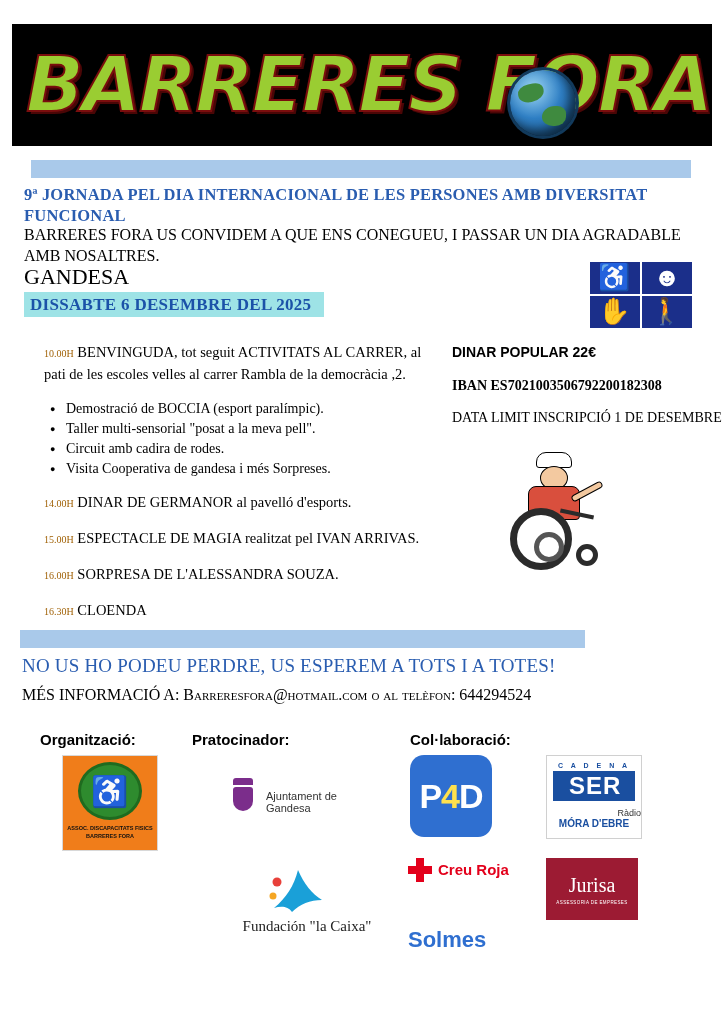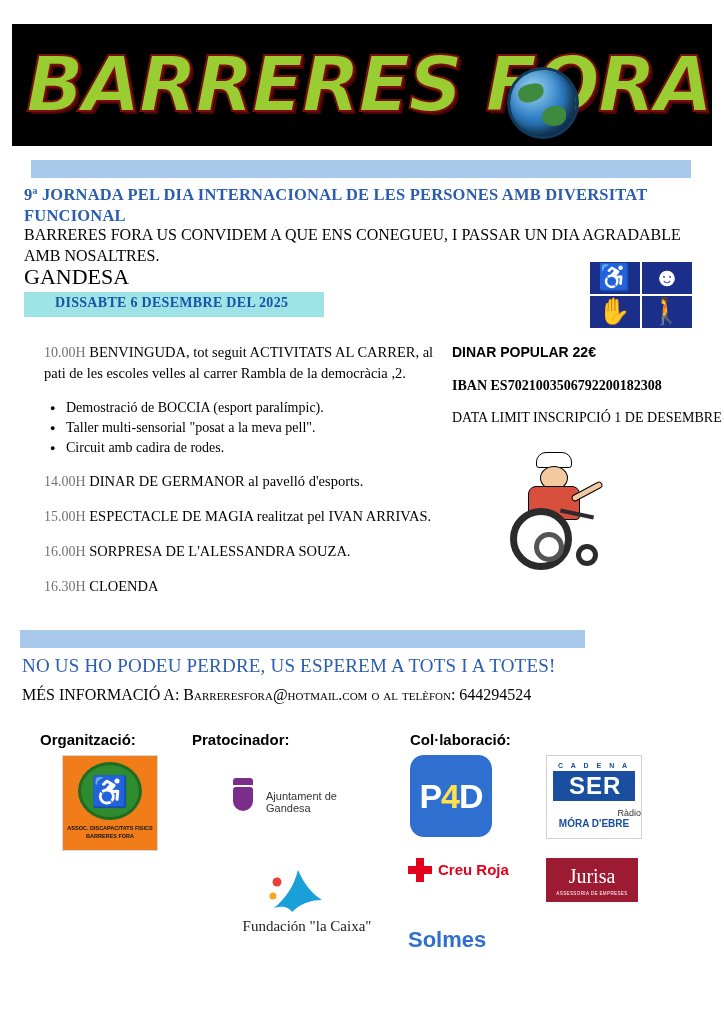--- a/index.html
+++ b/index.html
@@ -71,28 +71,28 @@
   .gandesa {
     position:absolute; left:24px; top:264px;
     font-size:22px; font-variant: small-caps;
   }
   .date-box {
     position:absolute; left:24px; top:292px; width:300px; height:25px;
     background:#9ee3e6;
   }
   .date-box span {
     display:block; padding:3px 6px;
-    color:#1b52a8; font-weight:bold; font-size:14px;
-    font-variant: small-caps; letter-spacing:.3px;margin-left:25px;
+    color:#1b52a8; font-weight:bold; font-size:17px;
+    font-variant: small-caps; letter-spacing:.3px;
   }
 
   
   .sched { position:absolute; left:44px; top:342px; width:400px; font-size:14.5px; }
   .sched .line { margin-bottom:14px; line-height:20px; }
-  .time { color:#737373; font-variant:small-caps; font-size:14px; }
+  .time { color:#a16207; font-variant:small-caps; font-size:10px; }
   .sched ul { list-style:none; margin:16px 0 14px 0; padding:0 0 0 22px; }
   .sched ul li { position:relative; line-height:18px; margin-bottom:2px; font-size:14px; }
   .sched ul li:before {
     content:"●"; position:absolute; left:-16px; top:0; font-size:9px; color:#000;
   }
 
   
   .dinar-title {
     position:absolute; left:452px; top:344px;
     font-family:"Liberation Sans", sans-serif;
@@ -268,21 +268,21 @@
     margin-top:7px; text-align:right; font-family:"Liberation Sans", sans-serif;
     font-size:9px; color:#333;
   }
   .logo-ser .mora {
     text-align:center; font-family:"Liberation Sans", sans-serif;
     font-size:10px; font-weight:bold; color:#1a4fa0;
   }
 
   
   .logo-jurisa {
-    position:absolute; left:546px; top:858px; width:92px; height:44px;
+    position:absolute; left:546px; top:858px; width:92px; height:62px;
     background:#9c1b33; color:#fff;
     display:flex; flex-direction:column; align-items:center; justify-content:center;
   }
   .logo-jurisa .name {
     font-family:"Liberation Serif", serif; font-size:20px;
   }
   .logo-jurisa .sub {
     font-family:"Liberation Sans", sans-serif; font-size:4.5px; letter-spacing:.4px;
     margin-top:3px;
   }
@@ -314,20 +314,21 @@
 <div class="sched">
   <div class="line">
     <span class="time">10.00H</span>
     <span>BENVINGUDA, tot seguit ACTIVITATS AL CARRER, al pati de les escoles velles al carrer Rambla de la democràcia ,2.</span>
   </div>
 
   <ul>
     <li><span>Demostració de BOCCIA (esport paralímpic).</span></li>
     <li><span>Taller multi-sensorial "posat a la meva pell".</span></li>
     <li><span>Circuit amb cadira de rodes.</span></li>
+    <li><span>Visita Cooperativa de gandesa i més Sorpreses.</span></li>
   </ul>
 
   <div class="line">
     <span class="time">14.00H</span>
     <span>DINAR DE GERMANOR al pavelló d'esports.</span>
   </div>
   <div class="line">
     <span class="time">15.00H</span>
     <span>ESPECTACLE DE MAGIA realitzat pel IVAN ARRIVAS.</span>
   </div>

